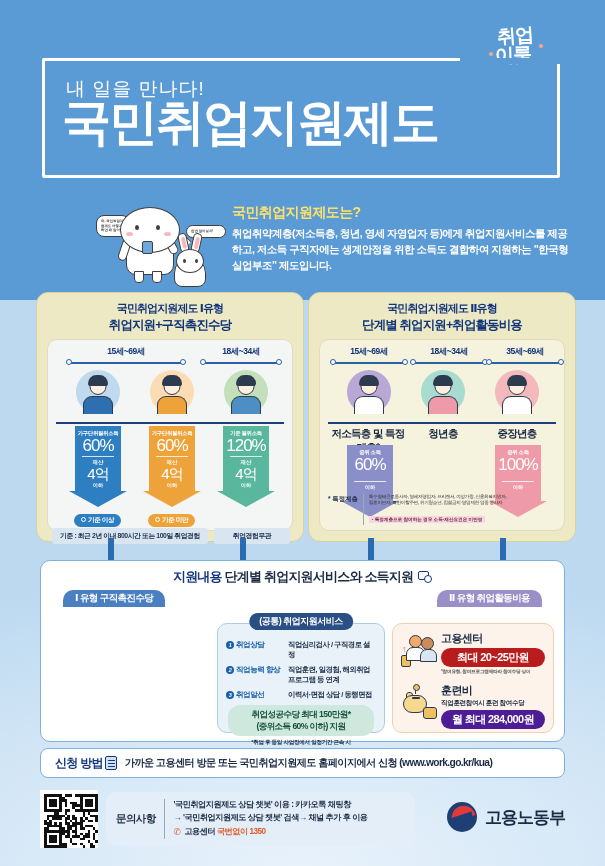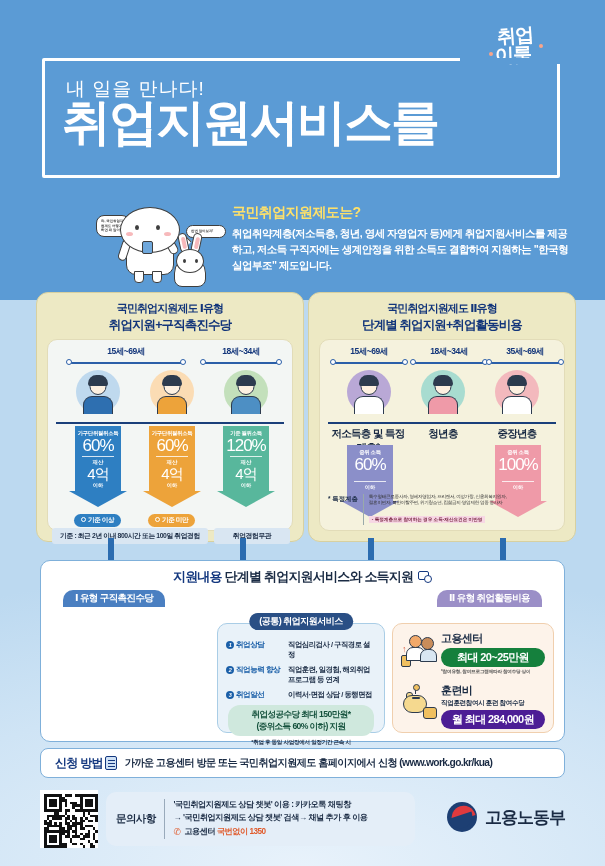--- a/index.html
+++ b/index.html
@@ -240,21 +240,21 @@
 
   <div class="header">
     <div class="brand-logo">
       <span class="l1">취업</span>
       <span class="l3">이룸</span>
       <i class="brand-spark" style="left:-8px;top:26px;"></i>
       <i class="brand-spark" style="right:-10px;top:18px;"></i>
     </div>
     <div class="title-box"></div>
     <div class="title-sub">내 일을 만나다!</div>
-    <div class="title-main">취업지원서비스를</div>
+    <div class="title-main">국민취업지원제도</div>
   </div>
 
   <div class="mascot">
     <div class="bubble one">와, 국민취업지원제도 어떻게 하면 돼 알아?</div>
     <div class="bubble two">한번 알아보자!</div>
     <div class="m-body"></div>
     <div class="m-arm l"></div>
     <div class="m-arm r"></div>
     <div class="m-leg l"></div>
     <div class="m-leg r"></div>
@@ -531,21 +531,21 @@
         <div class="r-item">
           <div class="ppl-icn">
             <div class="up">↑</div>
               <div class="stk"></div>
             <div class="b1"></div>
               <div class="b2"></div>
               <div class="h1"></div>
               <div class="h2"></div>
           </div>
           <div class="ttl">고용센터</div>
-          <div class="r-pill" style="background:#15803d;">최대 20~25만원</div>
+          <div class="r-pill" style="background:#b91c1c;">최대 20~25만원</div>
           <div class="r-note">*참여유형, 참여프로그램에따라 참여수당 상이</div>
         </div>
         <div class="r-item" style="margin-top:9px;">
           <div class="pig-icn">
             <div class="ant"></div>
               <div class="ear"></div>
               <div class="bd"></div>
               <div class="slot"></div>
               <div class="cn"></div>
           </div>

